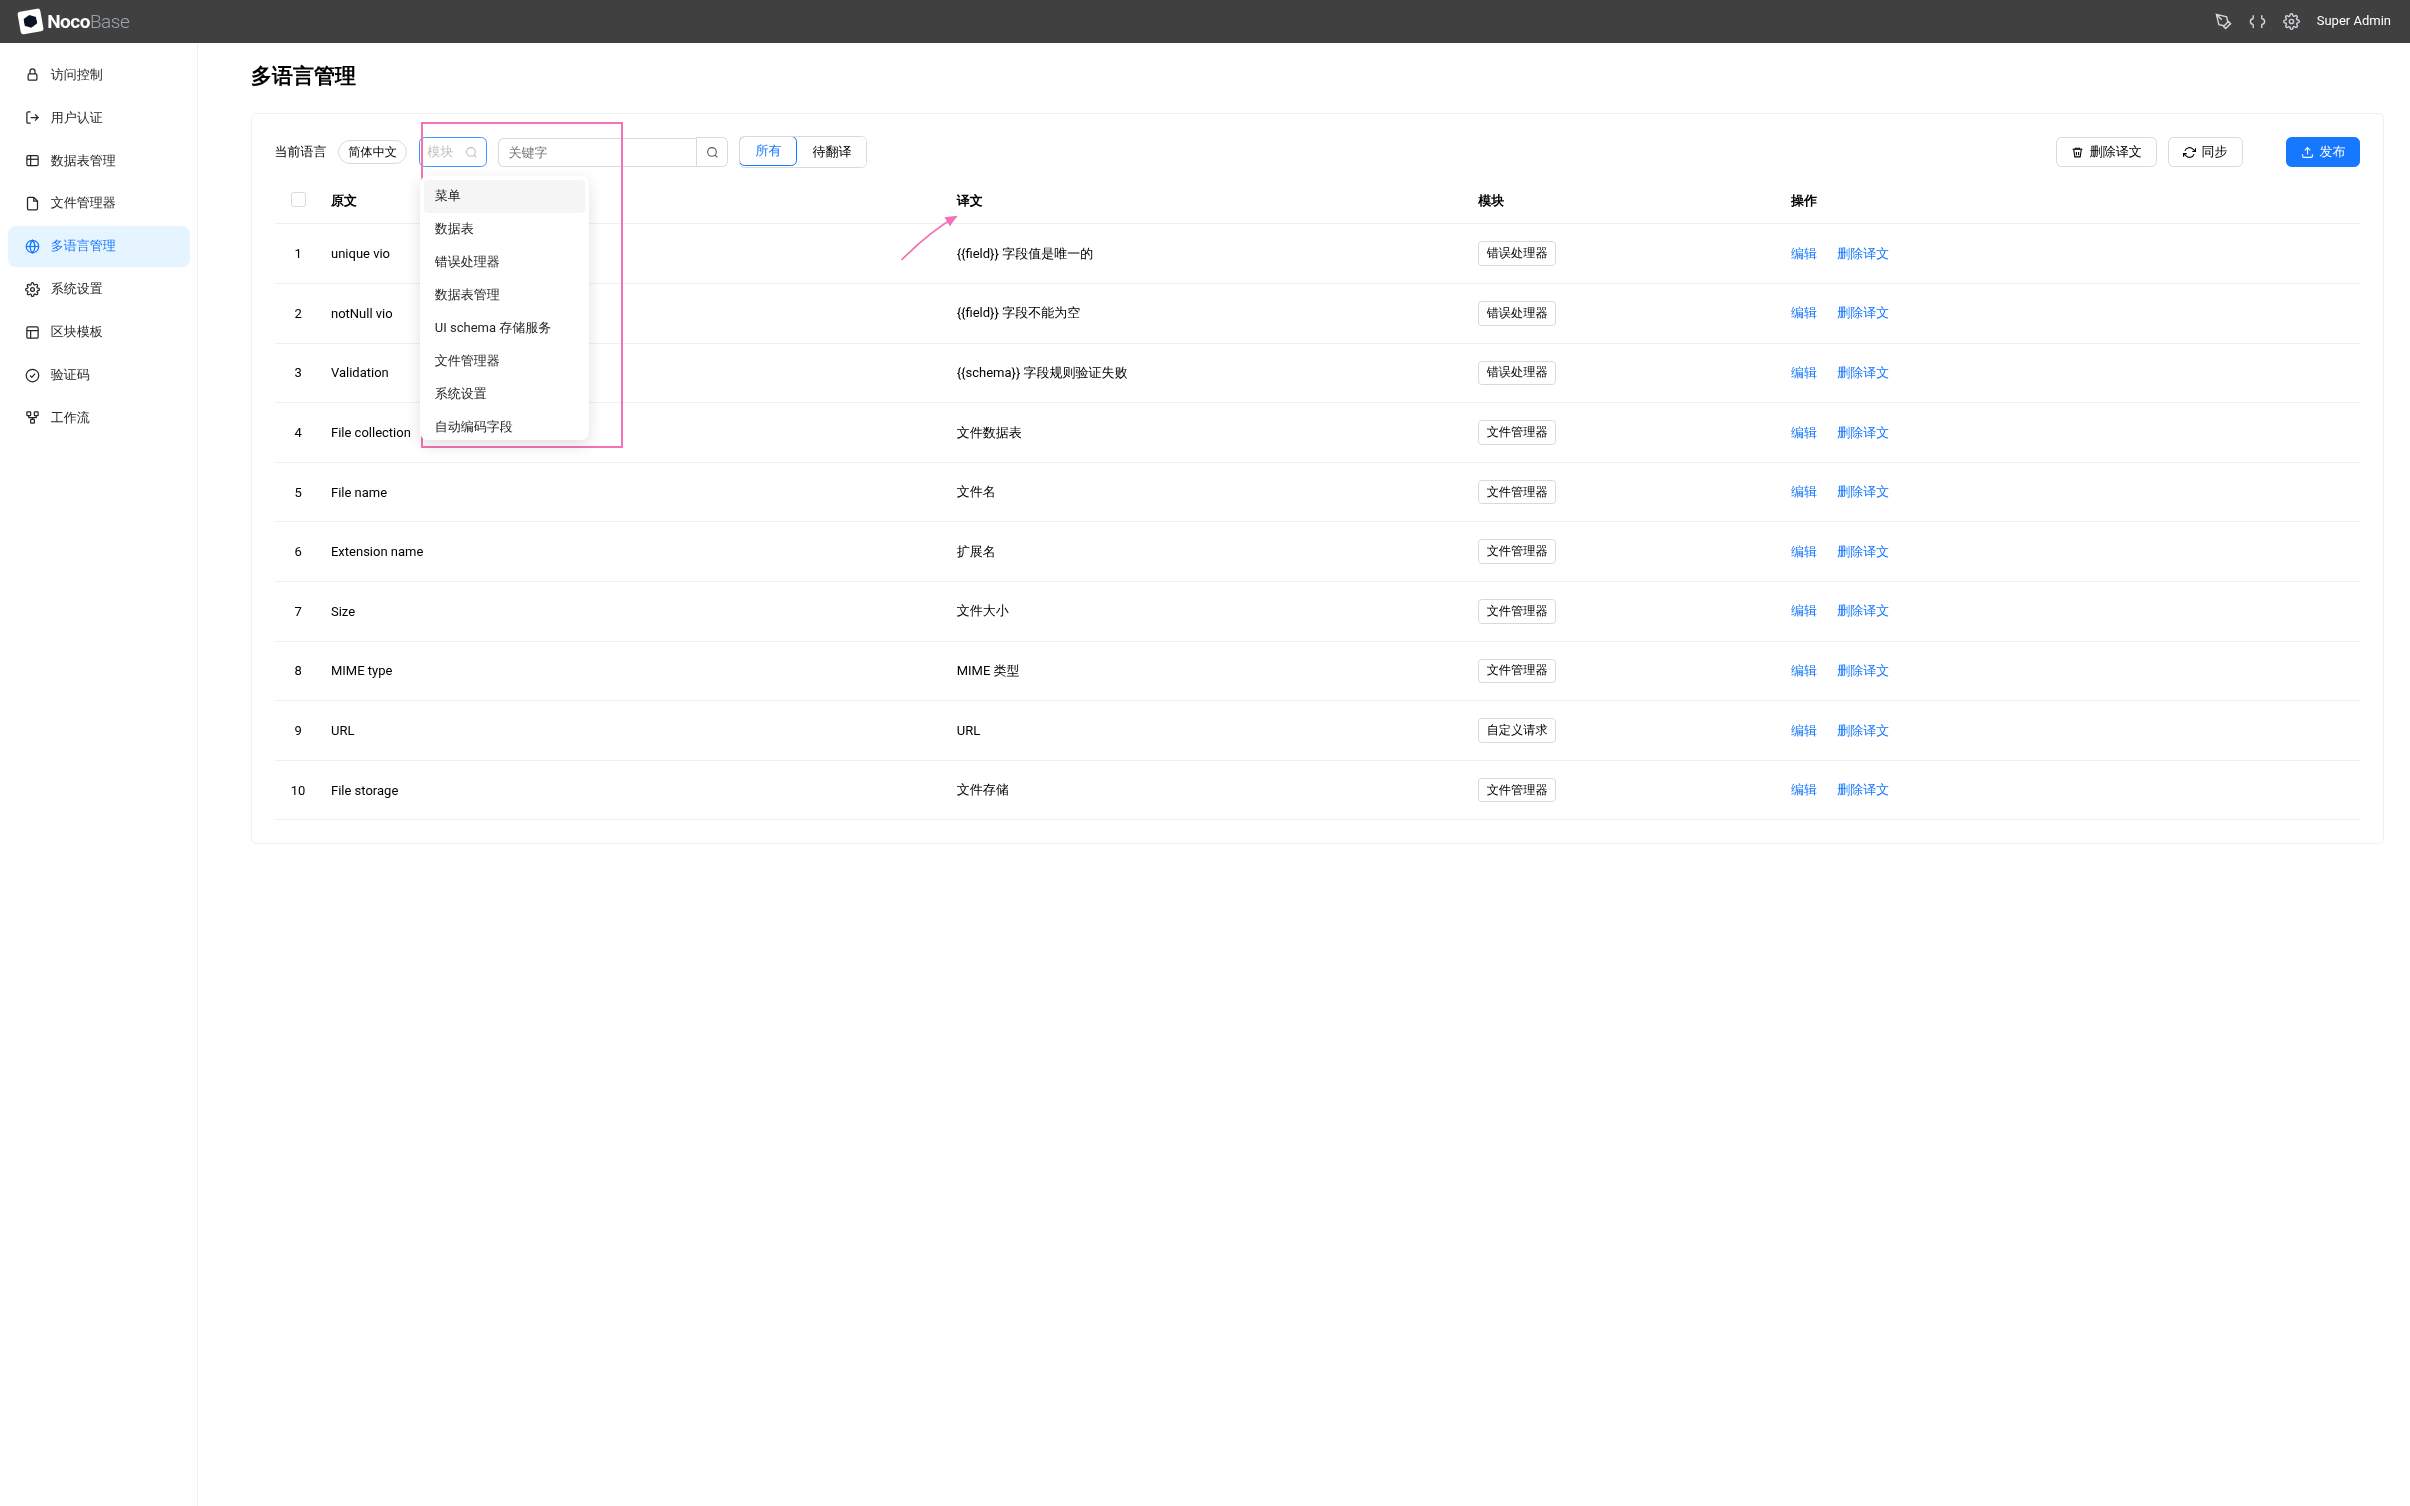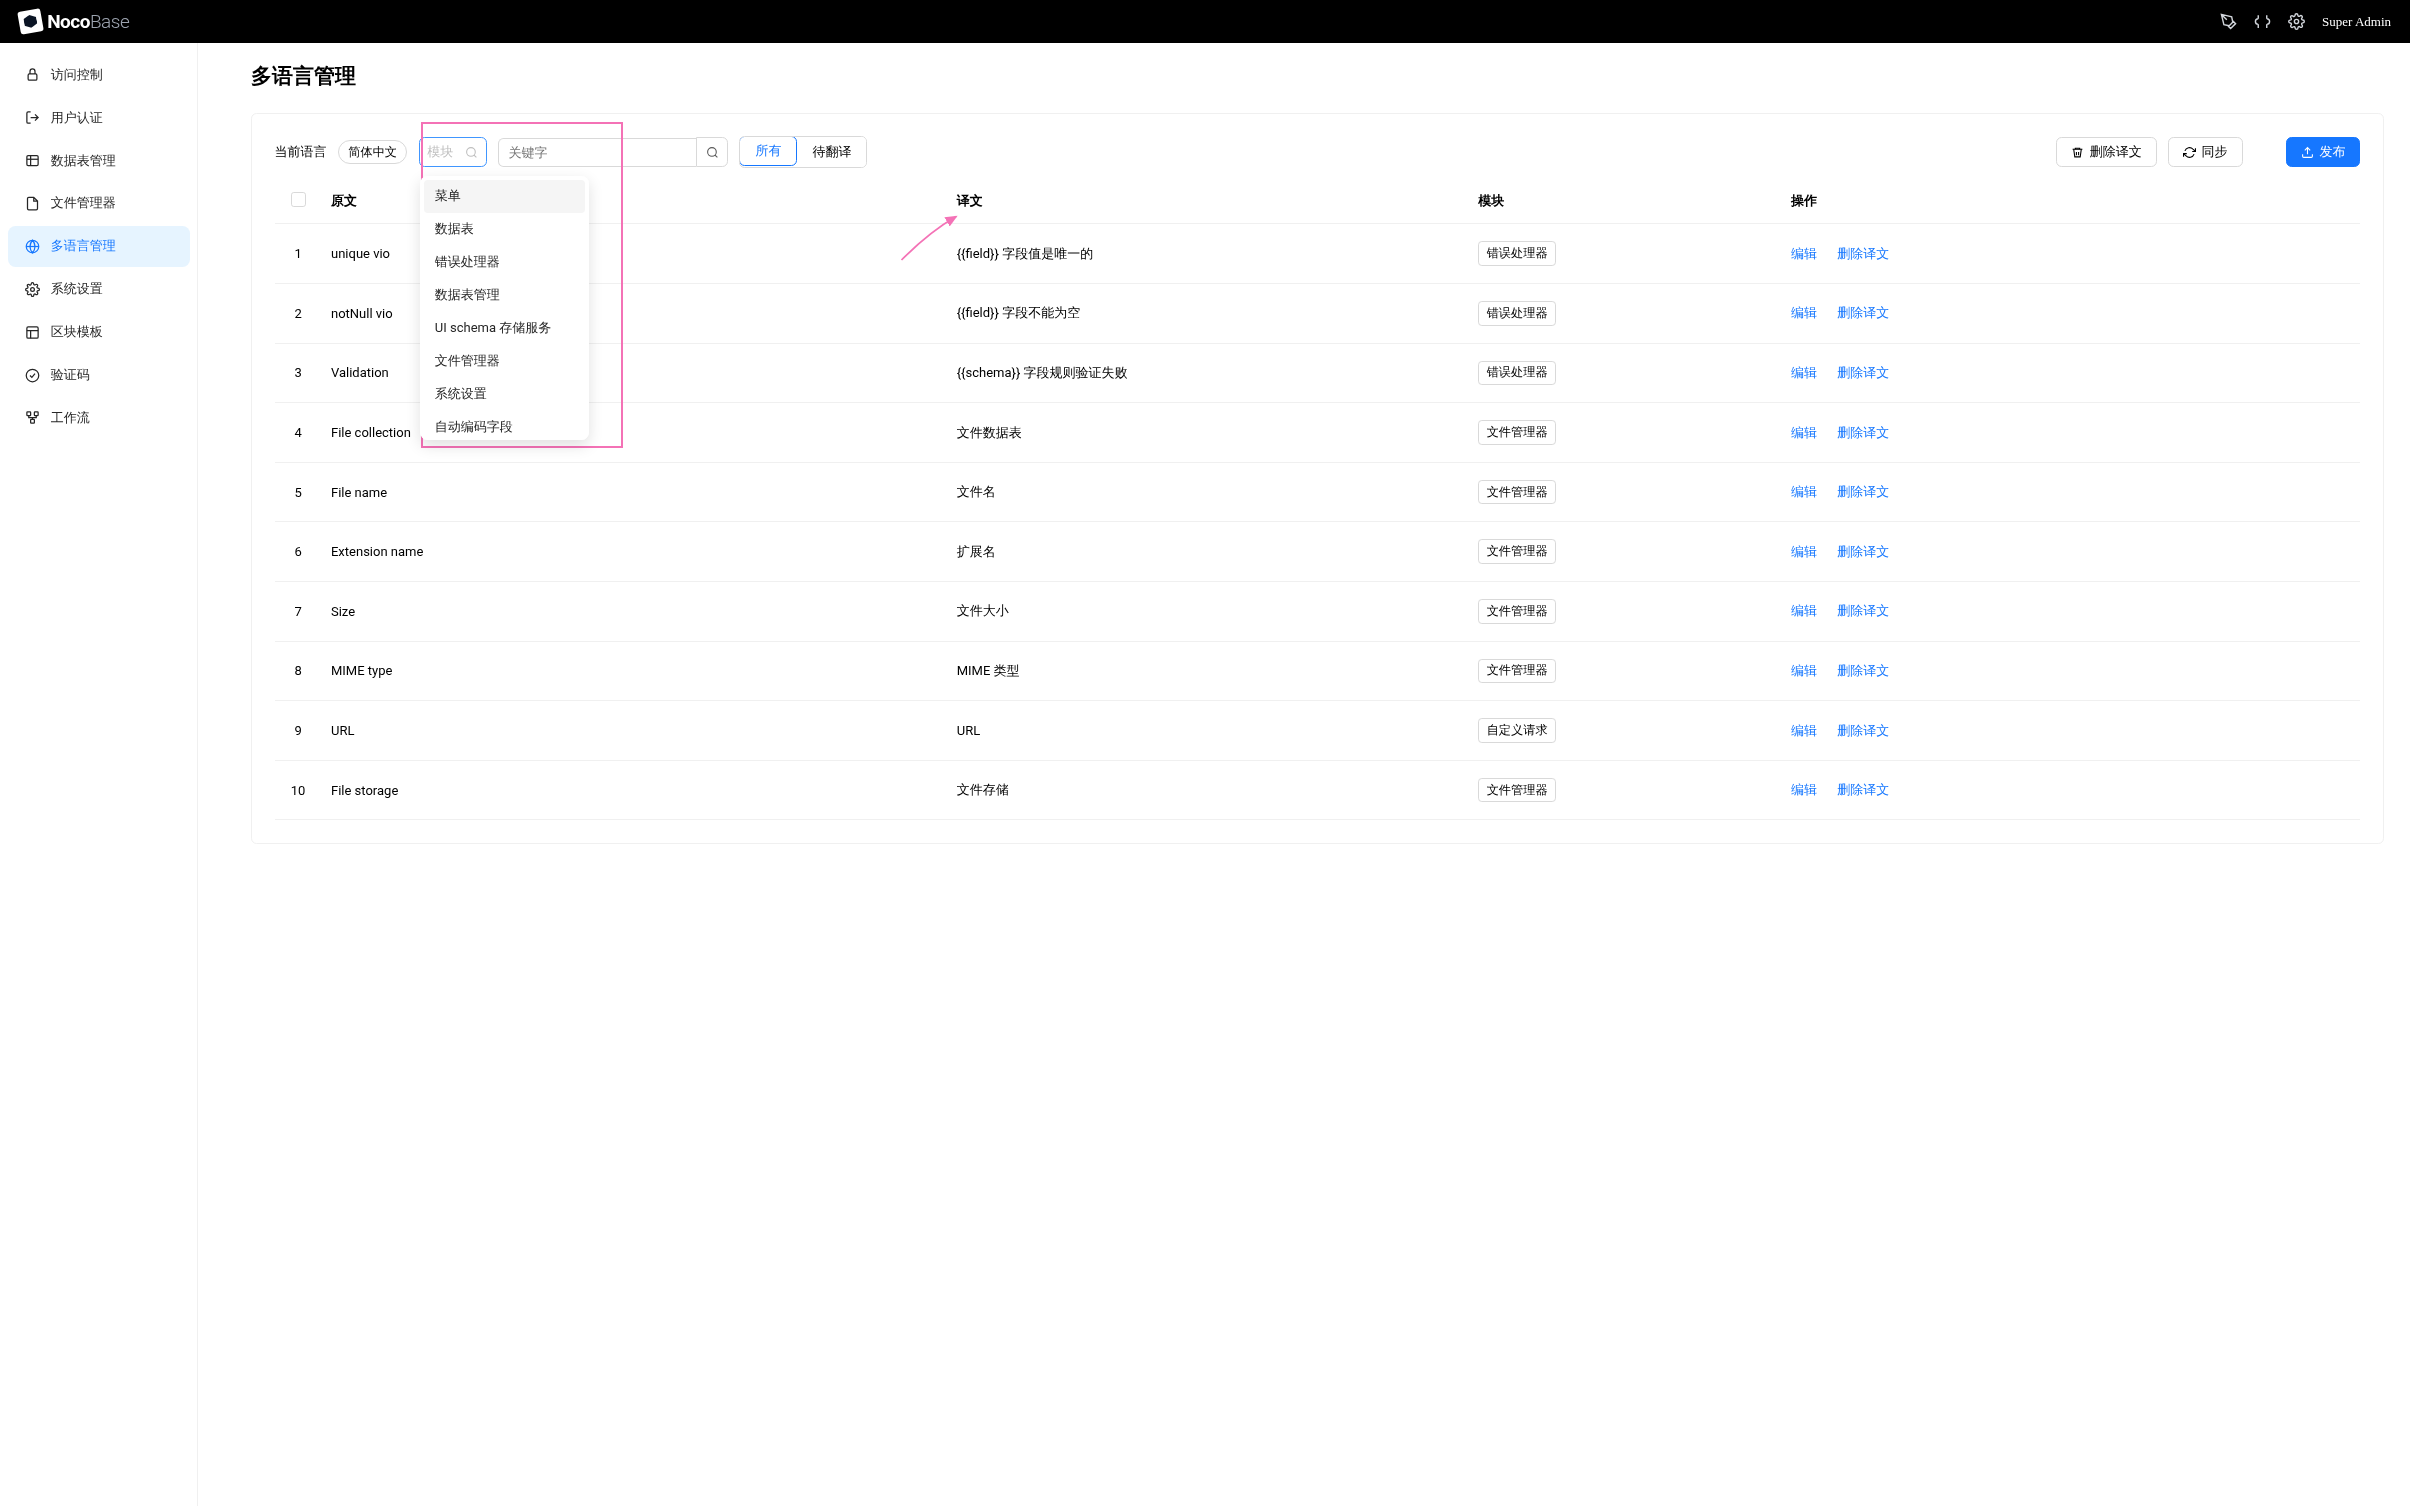--- a/index.html
+++ b/index.html
@@ -1,25 +1,25 @@
 <!DOCTYPE html>
 <html style="font-size:15px"><head>
   <meta charset="utf-8">
   <style>
     * { box-sizing: border-box; margin: 0; padding: 0; }
     body { font-family: -apple-system, BlinkMacSystemFont, "Segoe UI", Roboto, sans-serif; font-size: 13px; color: #000; background: #fff; }
 
     
-    .navbar { height: 43px; background: #000000; display: flex; align-items: center; padding: 4px 19px; color: #fff; justify-content: space-between; }
+    .navbar { height: 43px; background: #404040; display: flex; align-items: center; padding: 4px 19px; color: #fff; justify-content: space-between; }
     .navbar-left { display: flex; align-items: center; gap: 5.6px; }
     .logo-cube { width: 22.6px; height: 22.6px; background: #fff; border-radius: 2.8px; display: flex; align-items: center; justify-content: center; transform: rotate(-10deg); }
     .logo-cube::before { content: ""; width: 13px; height: 13px; background: #0a1424; clip-path: polygon(50% 0, 100% 25%, 100% 75%, 50% 100%, 0 75%, 0 25%); }
     .logo-text { font-size: 19px; font-weight: 700; letter-spacing: -0.5px; }
     .logo-text .light { font-weight: 300; color: #9ca3af; }
-    .navbar-right { display: flex; align-items: flex-end; gap: 17px; font-family: Liberation Serif, serif; }
+    .navbar-right { display: flex; align-items: flex-start; gap: 17px; }
     .nav-icon { width: 17px; height: 17px; color: #d1d5db; cursor: pointer; }
     .nav-user { font-size: 13px; color: #fff; cursor: pointer; }
 
     
     .layout { display: flex; height: calc(100vh - 43px); gap: 27px; }
     .sidebar { width: 198px; border-right: 0.9px solid #f0f0f0; padding-top: 9.4px; flex-shrink: 0; }
     .sidebar-item { display: flex; align-items: center; gap: 11.3px; height: 41px; padding: 0 17px; cursor: pointer; font-size: 13px; color: #262626; border-radius: 7.5px; margin: 1.9px 7.5px; }
     .sidebar-item.active { background: #e6f4ff; color: #1677ff; }
     .sidebar-item .icon { width: 15px; height: 15px; display: flex; align-items: center; justify-content: center; }
 

